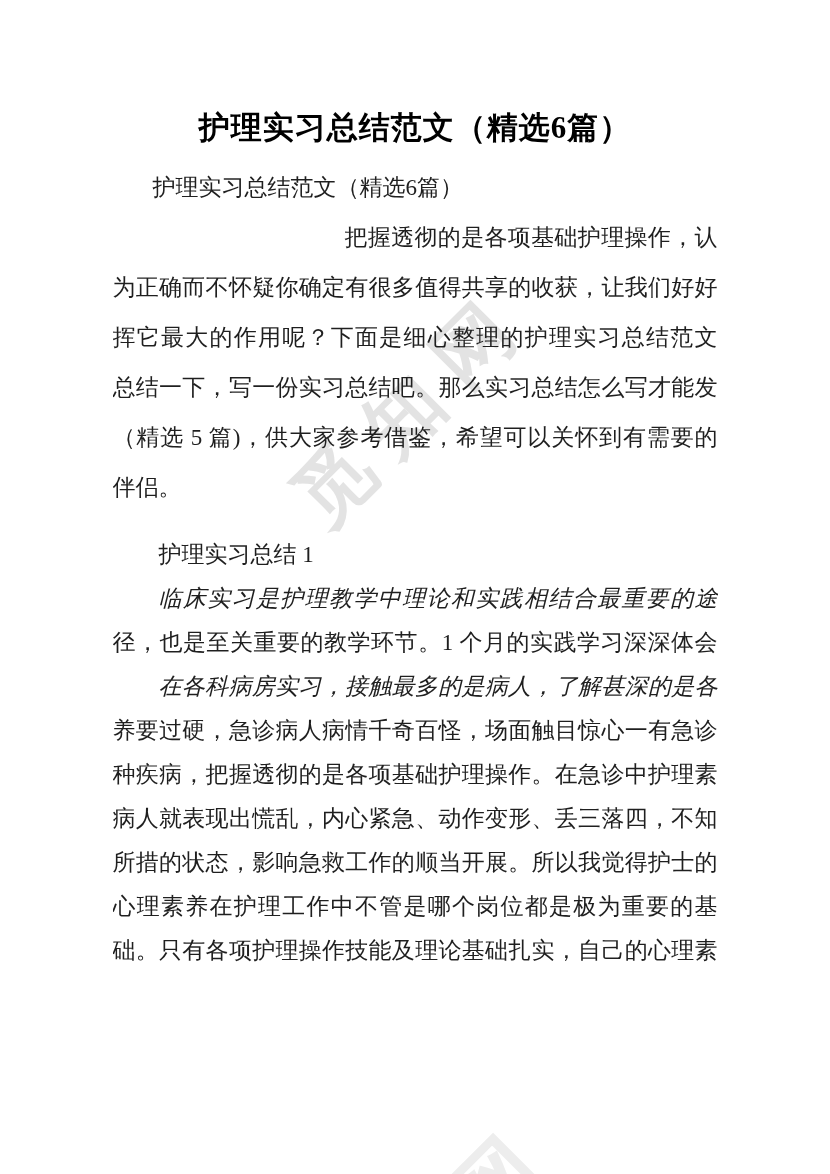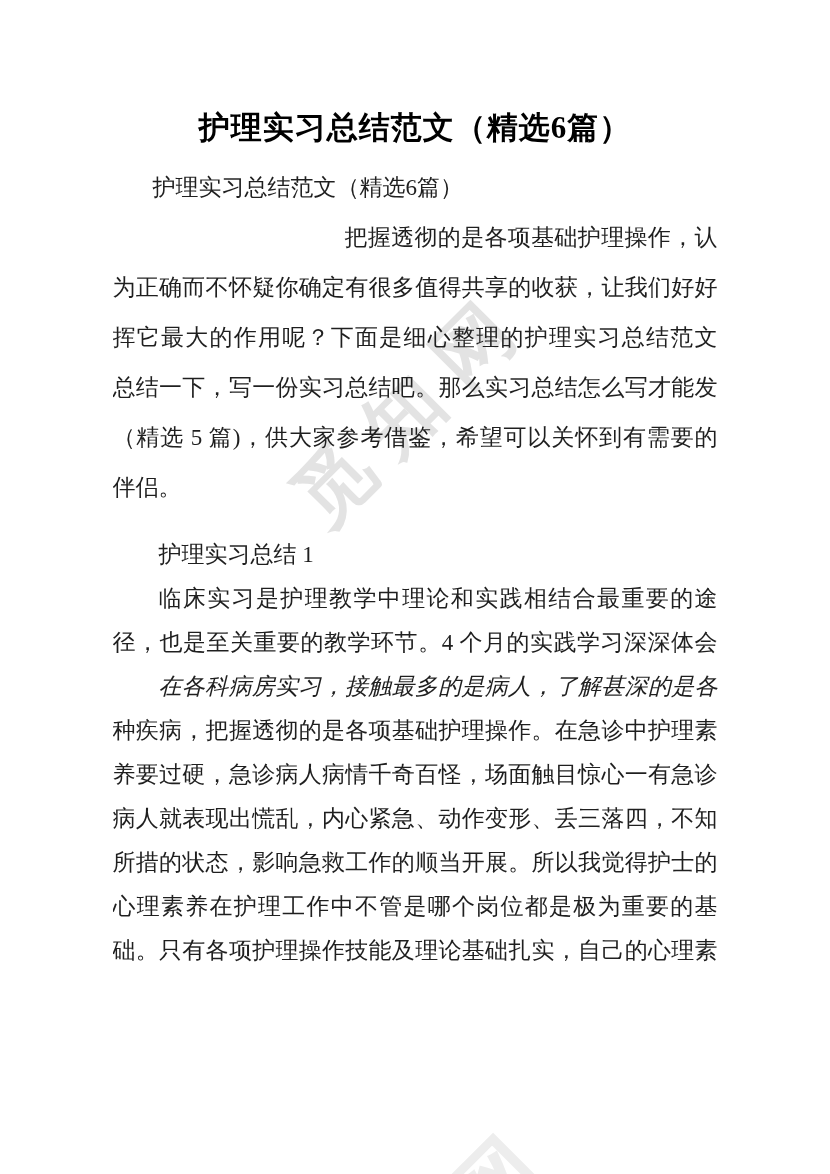--- a/index.html
+++ b/index.html
@@ -88,27 +88,27 @@
         <div class="line justify">挥它最大的作用呢？下面是细心整理的护理实习总结范文</div>
         <div class="line justify">总结一下，写一份实习总结吧。那么实习总结怎么写才能发</div>
         <div class="line justify">（精选 5 篇)，供大家参考借鉴，希望可以关怀到有需要的</div>
         <div class="line">伴侣。</div>
       </div>
       <div class="spacer" style="height: 20px;"></div>
       <div class="para">
         <div class="line tight" style="padding-left: 46px;">护理实习总结 1</div>
       </div>
       <div class="para">
-        <div class="line tight justify" style="padding-left: 46px;">临床实习是护理教学中理论和实践相结合最重要的途</div>
-        <div class="line tight justify">径，也是至关重要的教学环节。4 个月的实践学习深深体会</div>
+        <div class="line tight justify" style="padding-left: 46px; font-style: italic;">临床实习是护理教学中理论和实践相结合最重要的途</div>
+        <div class="line tight justify">径，也是至关重要的教学环节。1 个月的实践学习深深体会</div>
       </div>
       <div class="para">
         <div class="line tight justify" style="padding-left: 46px; font-style: italic;">在各科病房实习，接触最多的是病人，了解甚深的是各</div>
+        <div class="line tight justify">养要过硬，急诊病人病情千奇百怪，场面触目惊心一有急诊</div>
         <div class="line tight justify">种疾病，把握透彻的是各项基础护理操作。在急诊中护理素</div>
-        <div class="line tight justify">养要过硬，急诊病人病情千奇百怪，场面触目惊心一有急诊</div>
         <div class="line tight justify">病人就表现出慌乱，内心紧急、动作变形、丢三落四，不知</div>
         <div class="line tight justify">所措的状态，影响急救工作的顺当开展。所以我觉得护士的</div>
         <div class="line tight justify">心理素养在护理工作中不管是哪个岗位都是极为重要的基</div>
         <div class="line tight justify">础。只有各项护理操作技能及理论基础扎实，自己的心理素</div>
       </div>
     </div>
 
 </div>
 
 </body></html>

